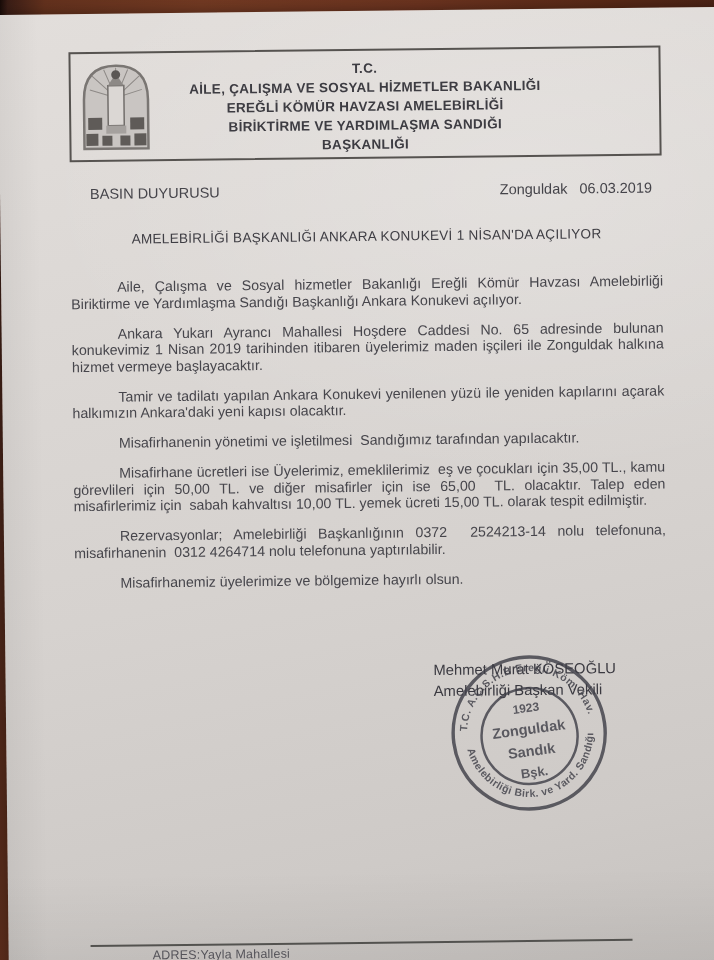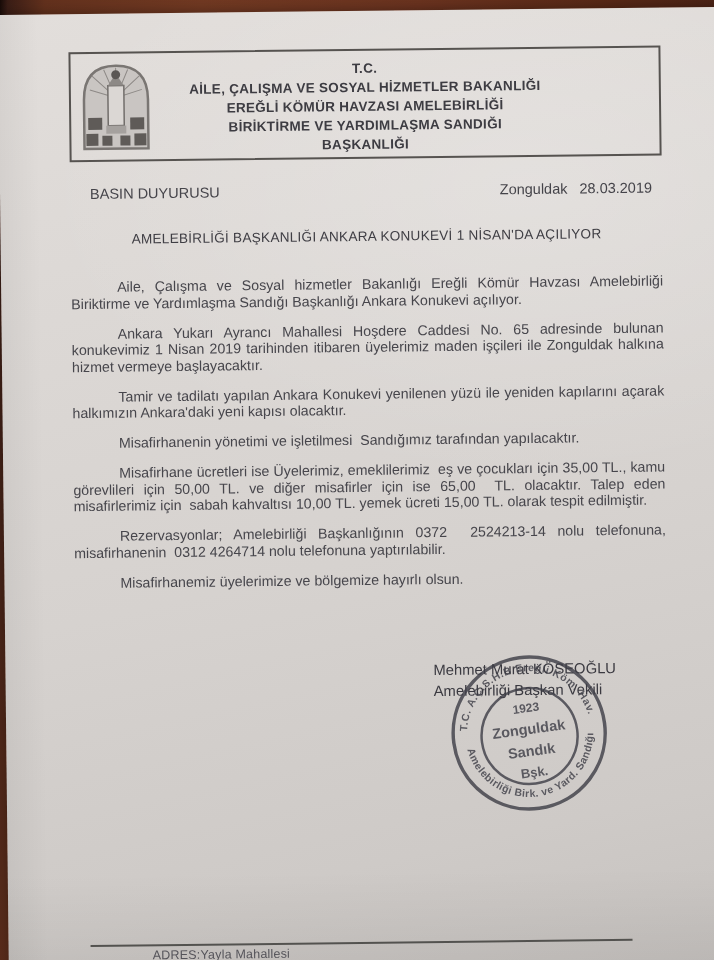--- a/index.html
+++ b/index.html
@@ -97,21 +97,21 @@
         <div>EREĞLİ KÖMÜR HAVZASI AMELEBİRLİĞİ</div>
         <div>BİRİKTİRME VE YARDIMLAŞMA SANDIĞI</div>
         <div>BAŞKANLIĞI</div>
       </div>
     </div>
 
     <div class="meta-row">
       <span>BASIN DUYURUSU</span>
       <span class="meta-date">
         <span>Zonguldak</span>
-        <span>28.03.2019</span>
+        <span>06.03.2019</span>
       </span>
     </div>
 
     <div class="headline">AMELEBİRLİĞİ BAŞKANLIĞI ANKARA KONUKEVİ 1 NİSAN'DA AÇILIYOR</div>
 
     <div class="body-text">
       <p>Aile, Çalışma ve Sosyal hizmetler Bakanlığı Ereğli Kömür Havzası Amelebirliği Biriktirme ve Yardımlaşma Sandığı Başkanlığı Ankara Konukevi açılıyor.</p>
       <p>Ankara Yukarı Ayrancı Mahallesi Hoşdere Caddesi No. 65 adresinde bulunan konukevimiz 1 Nisan 2019 tarihinden itibaren üyelerimiz maden işçileri ile Zonguldak halkına hizmet vermeye başlayacaktır.</p>
       <p>Tamir ve tadilatı yapılan Ankara Konukevi yenilenen yüzü ile yeniden kapılarını açarak halkımızın Ankara'daki yeni kapısı olacaktır.</p>
       <p>Misafirhanenin yönetimi ve işletilmesi  Sandığımız tarafından yapılacaktır.</p>

